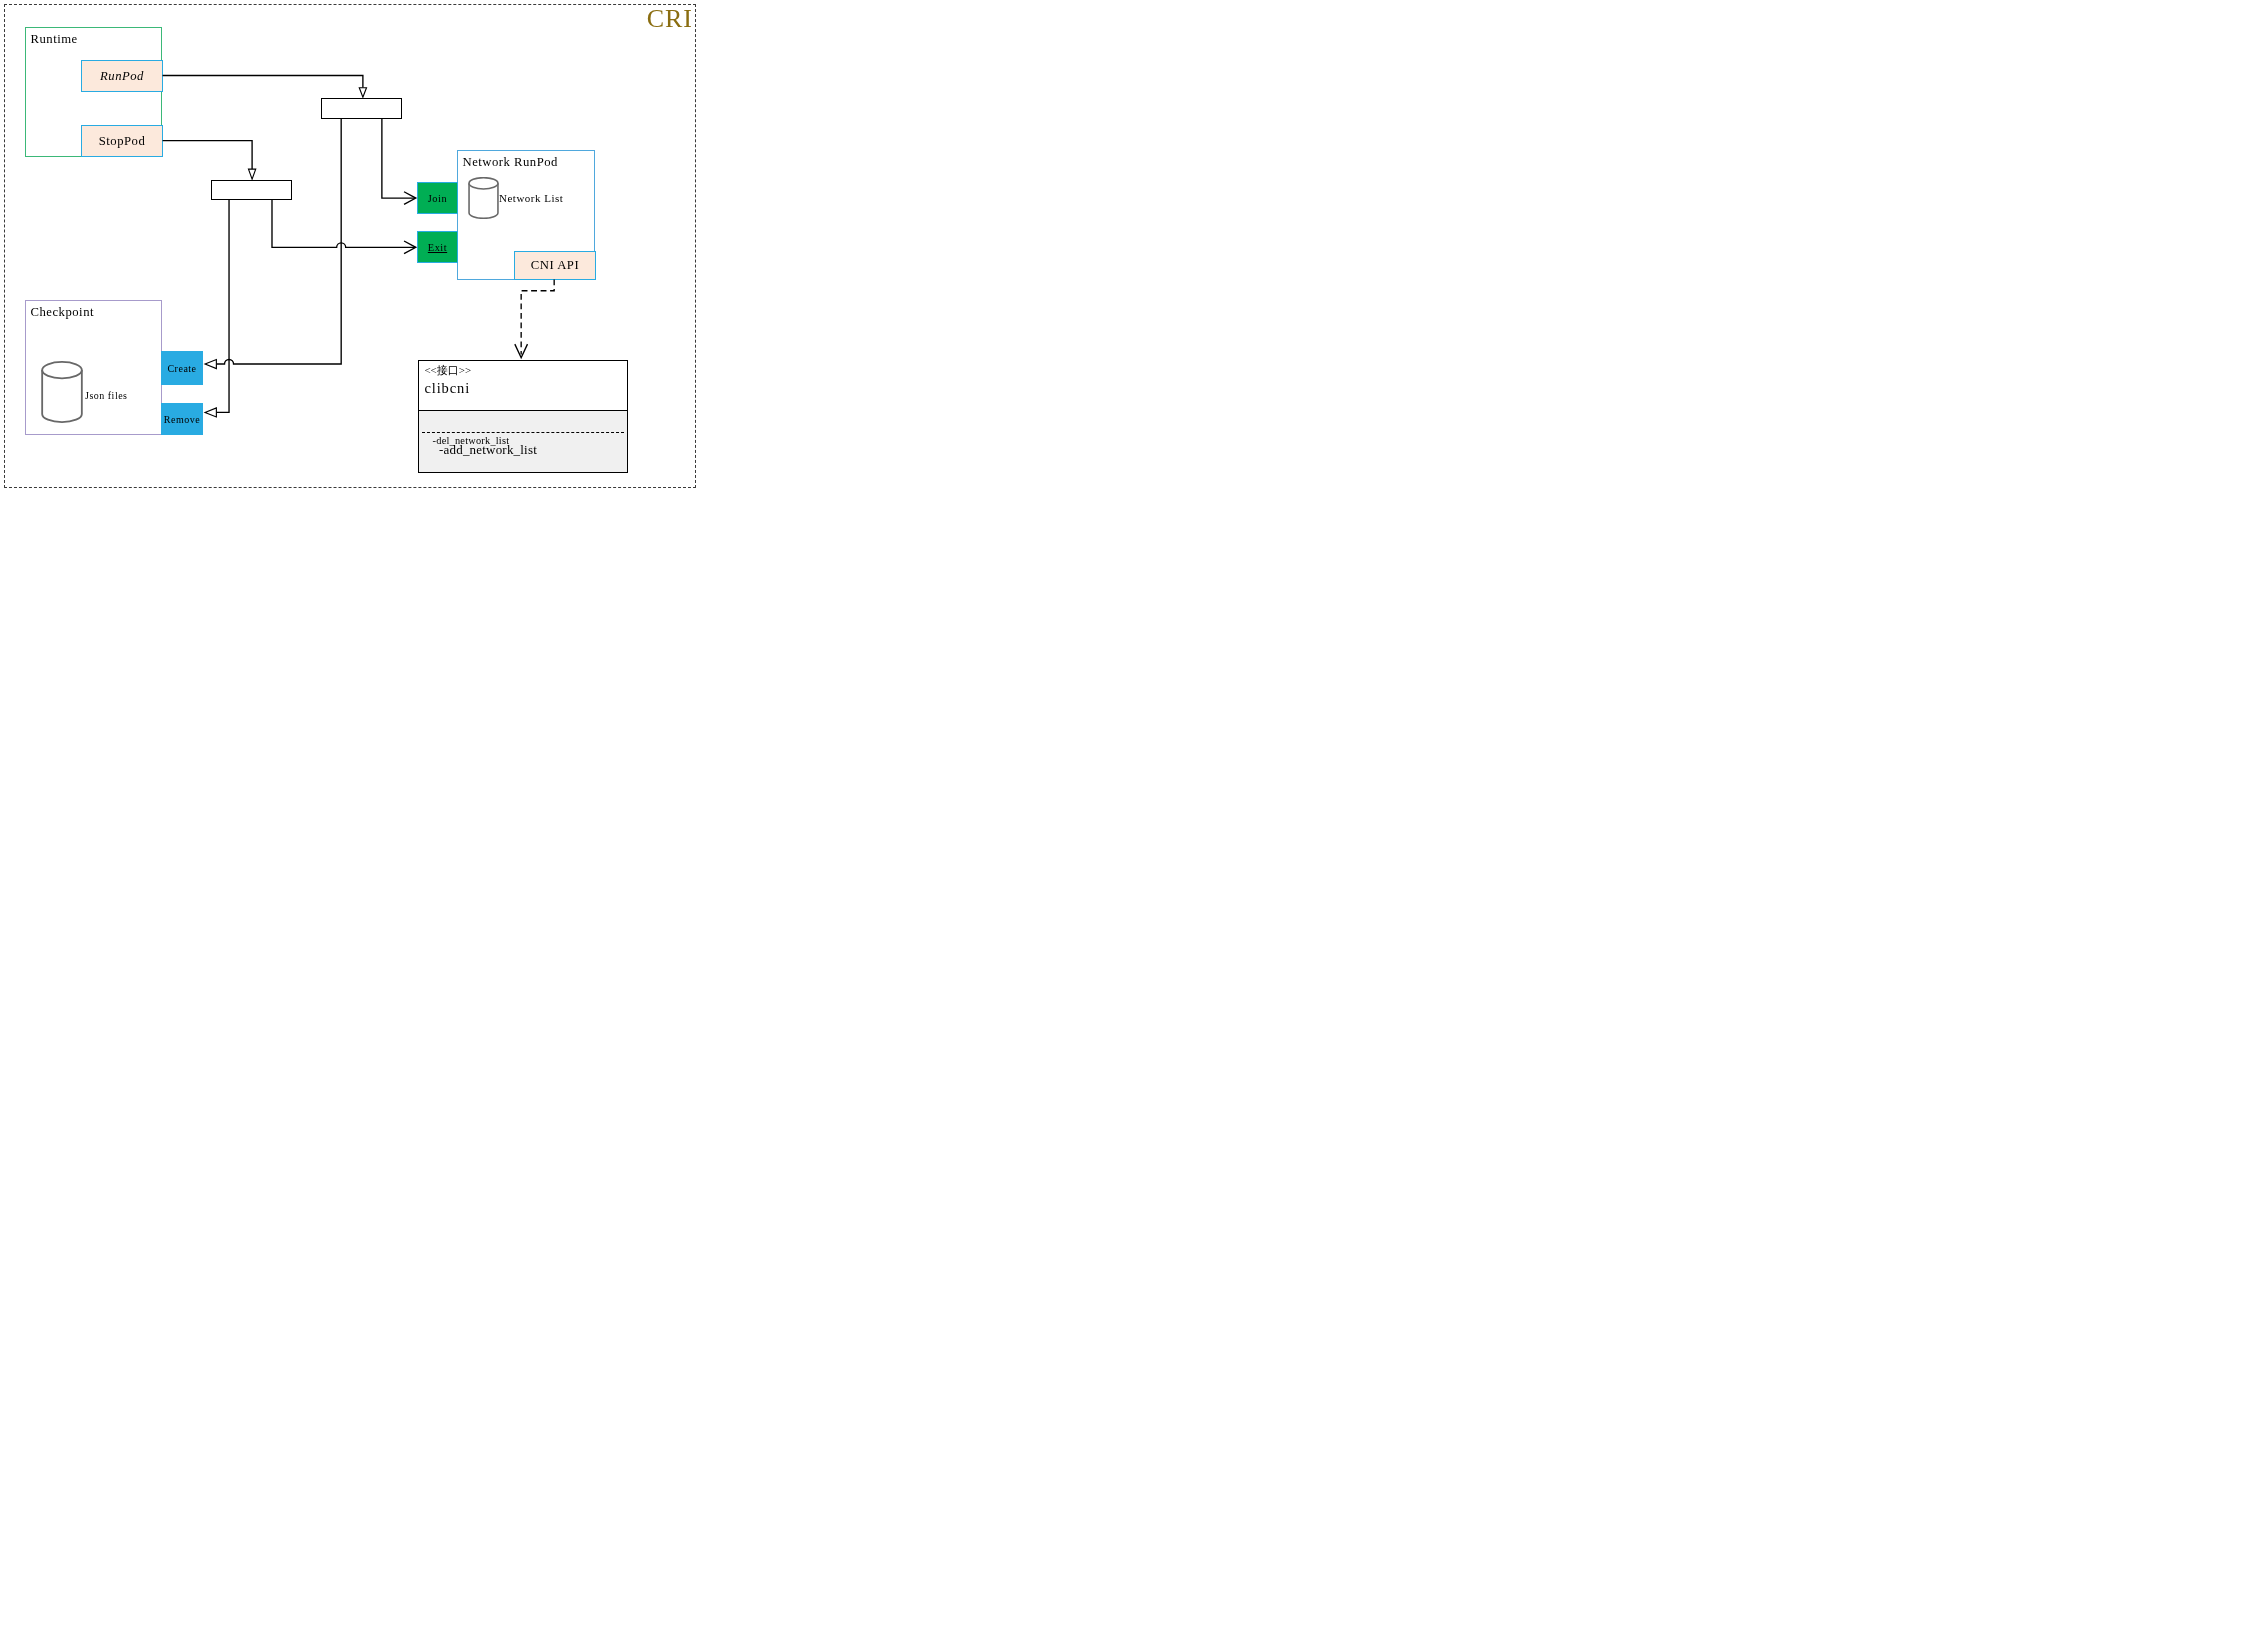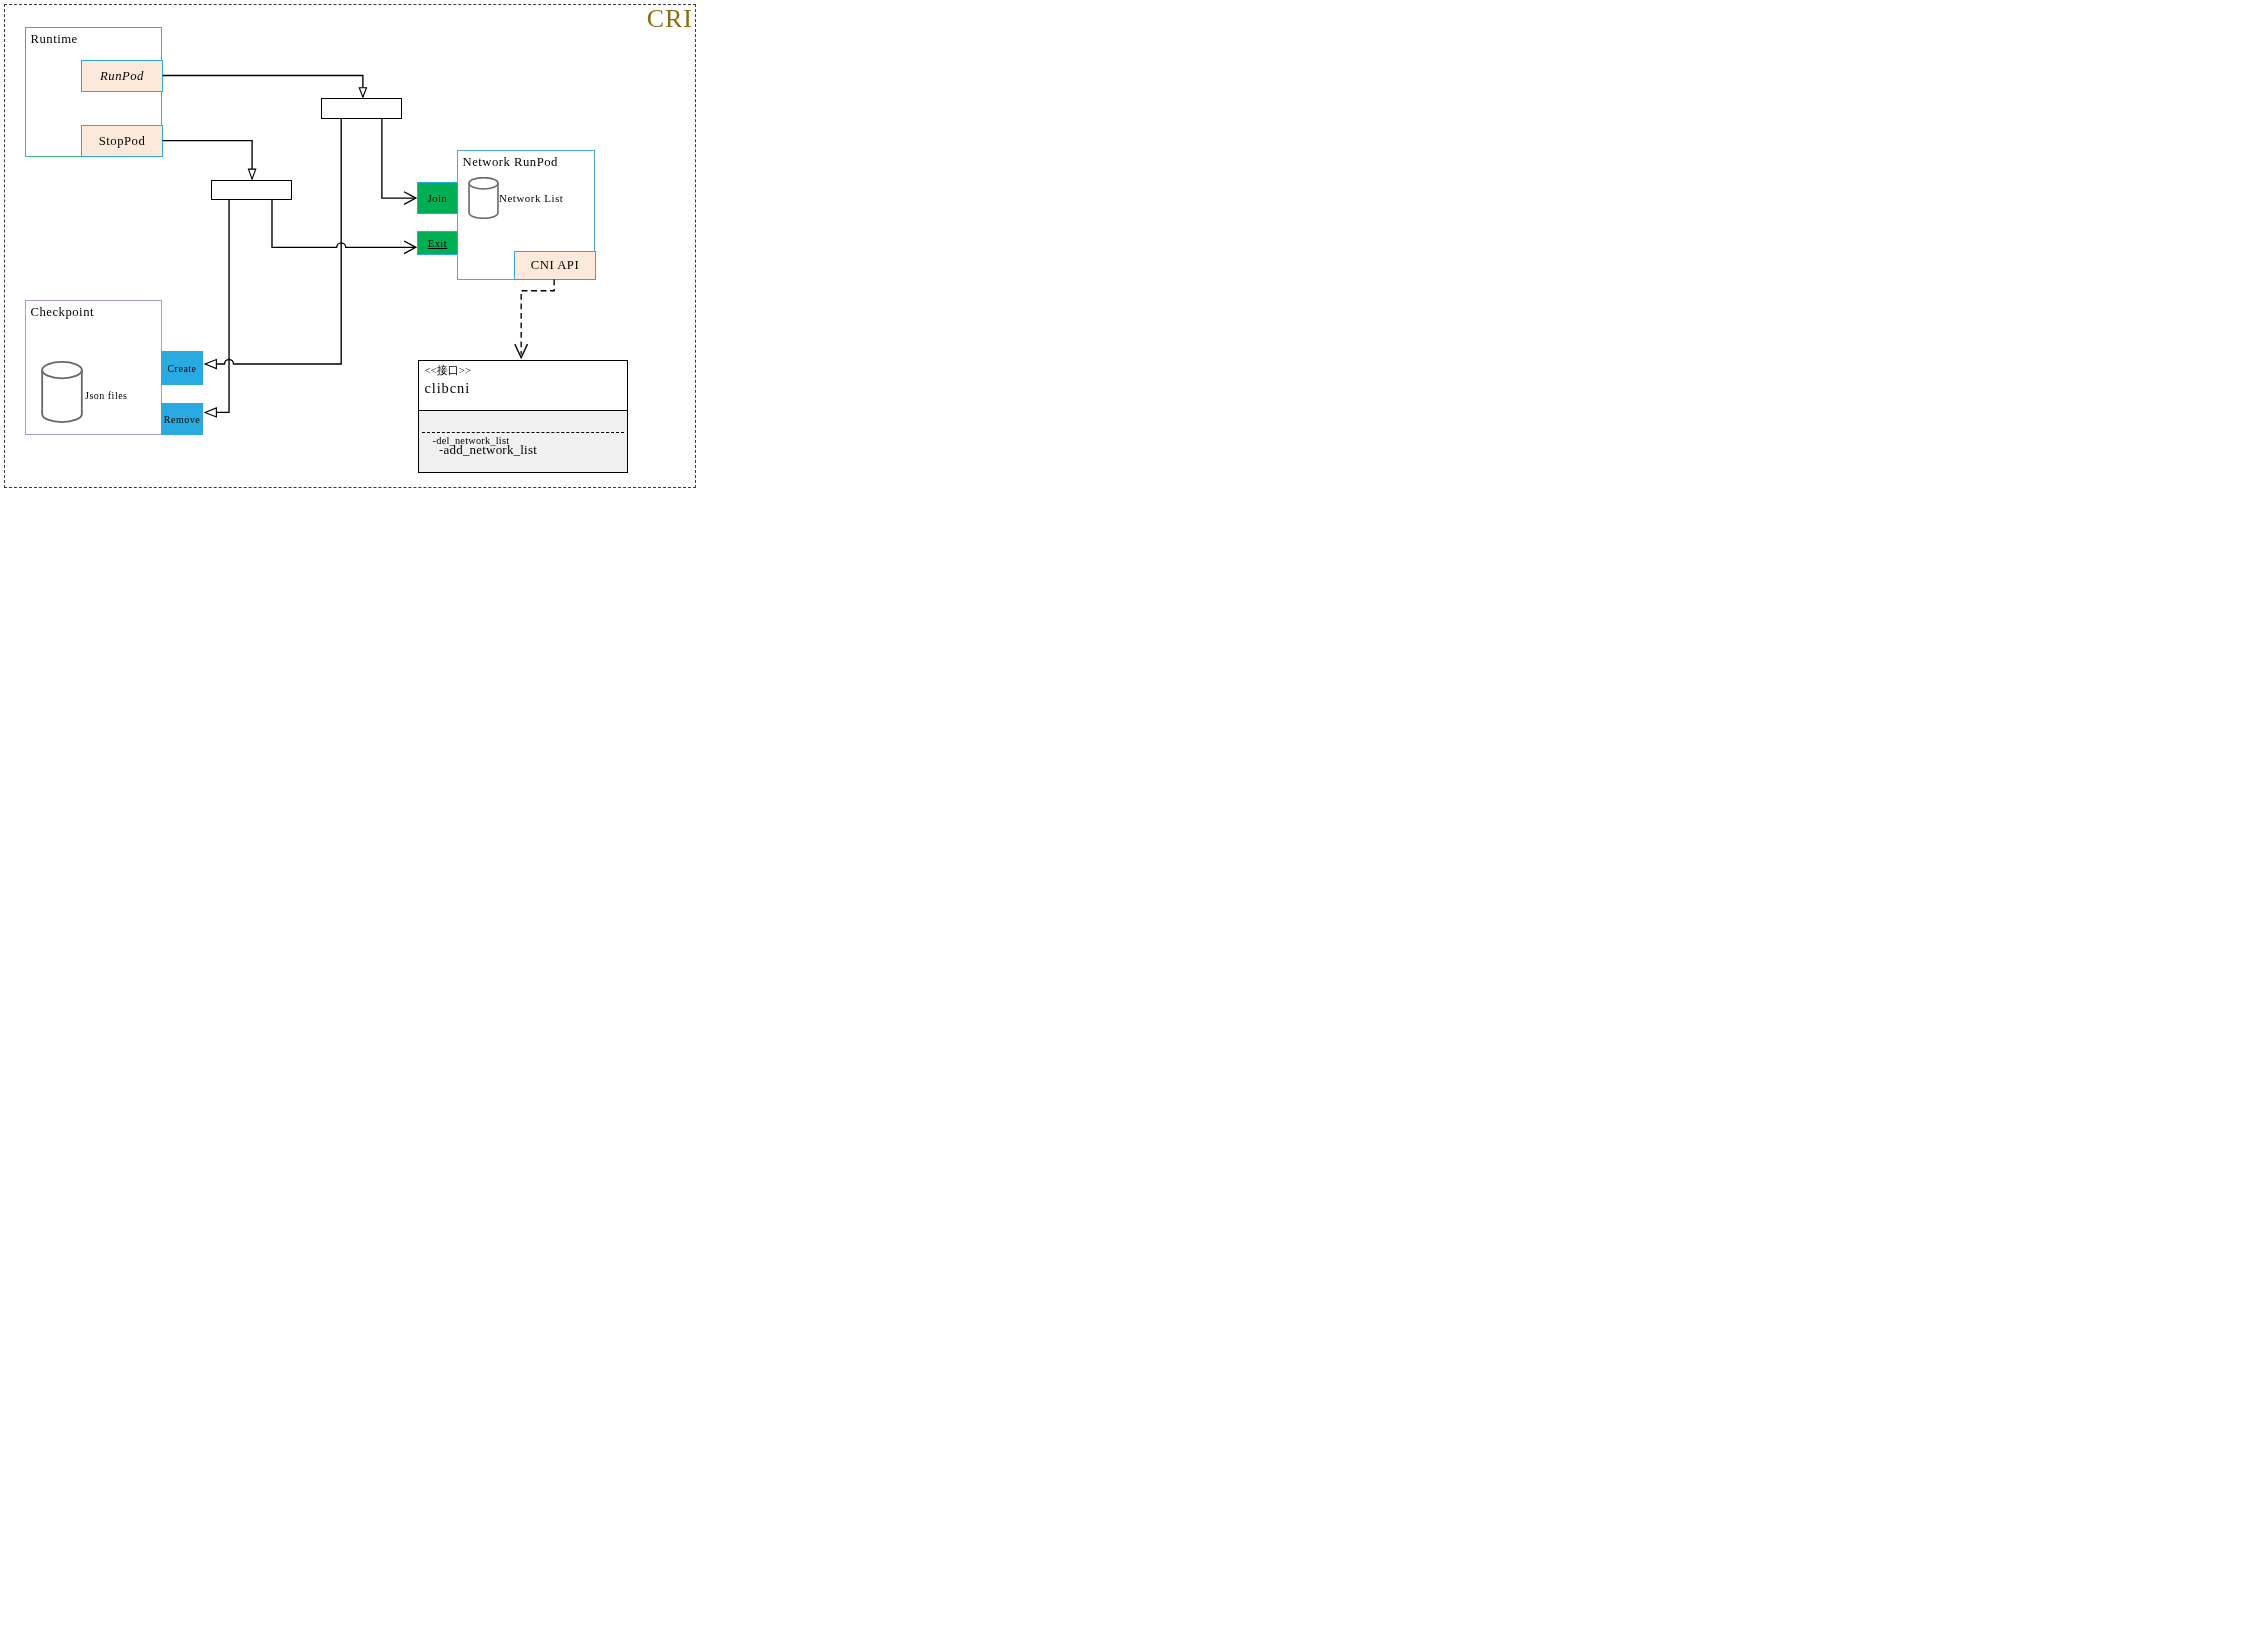--- a/index.html
+++ b/index.html
@@ -19,21 +19,21 @@
   .runpod{left:81px;top:60px;width:82px;height:32px;font-style:italic;}
   .stoppod{left:81px;top:125px;width:82px;height:32px;}
   .cniapi{left:514px;top:251px;width:82px;height:29px;letter-spacing:1.4px;}
   
   .bar{background:#fff;border:1.4px solid #000;}
   .bar1{left:321px;top:98px;width:81px;height:21px;}
   .bar2{left:211px;top:180px;width:81px;height:20px;}
   
   .green{background:#00ae54;border:0.9px solid #29abe2;display:flex;align-items:center;justify-content:center;font-size:10.4px;letter-spacing:0.5px;}
   .join{left:417px;top:182px;width:41px;height:32px;}
-  .exit{left:417px;top:231px;width:41px;height:24px;text-decoration:underline;}
+  .exit{left:417px;top:231px;width:41px;height:32px;text-decoration:underline;}
   
   .blue{background:#29abe2;display:flex;align-items:center;justify-content:center;font-size:10px;letter-spacing:0.5px;}
   .create{left:161px;top:351px;width:42px;height:34px;}
   .remove{left:161px;top:403px;width:42px;height:32px;}
   
   .cyl-nm{left:468px;top:177px;width:31px;height:42px;}
   .cyl-cp{left:41px;top:361px;width:42px;height:62px;}
   .nl-label{left:499px;top:192px;font-size:11px;}
   .jf-label{left:85px;top:390px;font-size:10px;}
   

